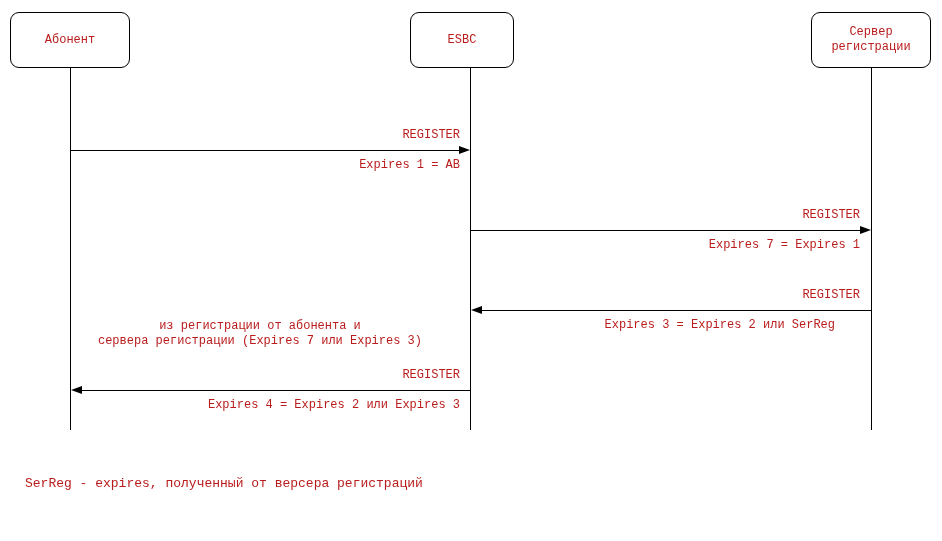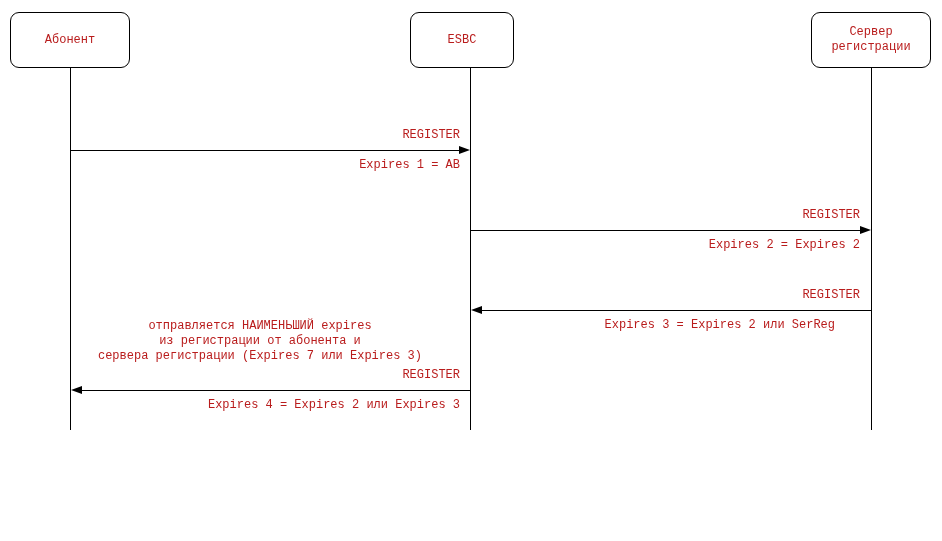--- a/index.html
+++ b/index.html
@@ -96,38 +96,38 @@
     <div class="mlabel" style="left:60px; width:400px; top:128px;">REGISTER</div>
     <div class="mline" style="left:70px; width:389px; top:150px;"></div>
     <div class="head-r" style="left:459px; top:146px;"></div>
     <div class="mlabel" style="left:60px; width:400px; top:158px;">Expires 1 = AB</div>
   </div>
 
   <div>
     <div class="mlabel" style="left:460px; width:400px; top:208px;">REGISTER</div>
     <div class="mline" style="left:470px; width:390px; top:230px;"></div>
     <div class="head-r" style="left:860px; top:226px;"></div>
-    <div class="mlabel" style="left:460px; width:400px; top:238px;">Expires 2 = Expires 2</div>
+    <div class="mlabel" style="left:460px; width:400px; top:238px;">Expires 7 = Expires 1</div>
   </div>
 
   <div>
     <div class="mlabel" style="left:460px; width:400px; top:288px;">REGISTER</div>
     <div class="mline" style="left:482px; width:389px; top:310px;"></div>
     <div class="head-l" style="left:471px; top:306px;"></div>
     <div class="mlabel" style="left:435px; width:400px; top:318px;">Expires 3 = Expires 2 или SerReg</div>
   </div>
 
   <div>
     <div class="mnote" style="left:35px; width:450px; top:319px;">
-      <div>отправляется НАИМЕНЬШИЙ expires</div>
       <div>из регистрации от абонента и</div>
       <div>сервера регистрации (Expires 7 или Expires 3)</div>
     </div>
     <div class="mlabel" style="left:60px; width:400px; top:368px;">REGISTER</div>
     <div class="mline" style="left:82px; width:388px; top:390px;"></div>
     <div class="head-l" style="left:71px; top:386px;"></div>
     <div class="mlabel" style="left:60px; width:400px; top:398px;">Expires 4 = Expires 2 или Expires 3</div>
   </div>
 
   <div class="legend">
+    <div>SerReg - expires, полученный от версера регистраций</div>
   </div>
 
 </div>
 
 </body></html>

